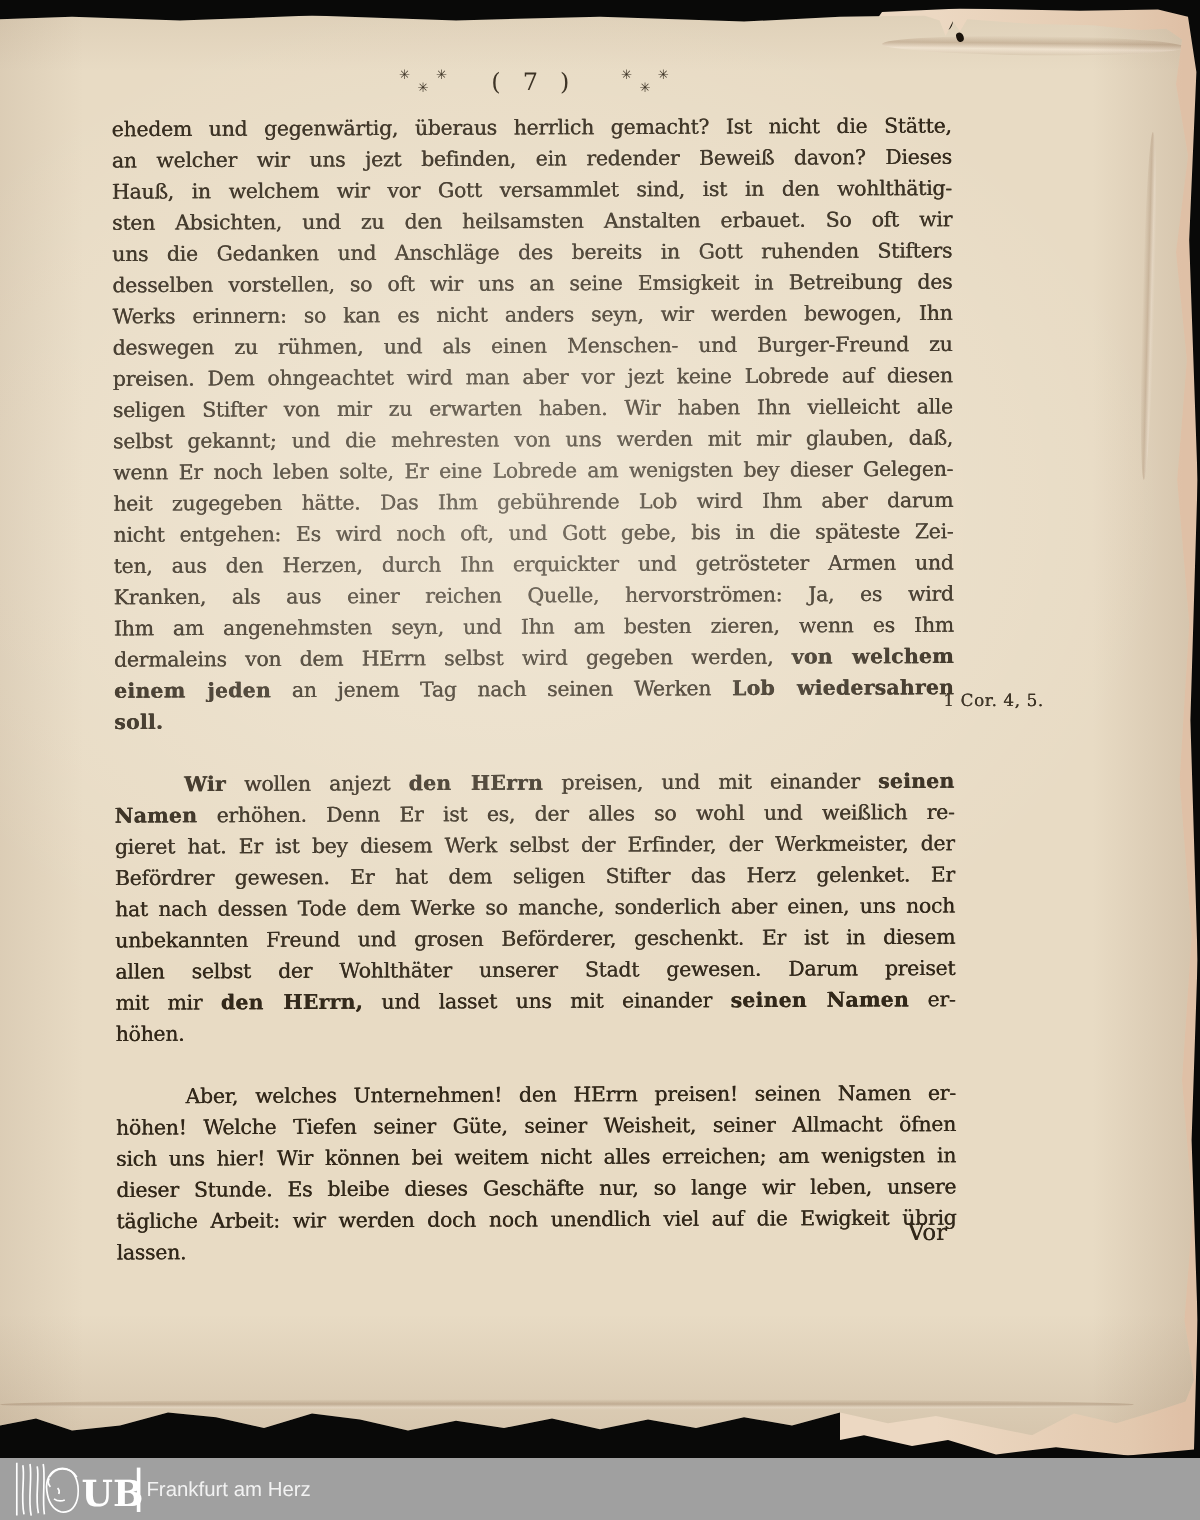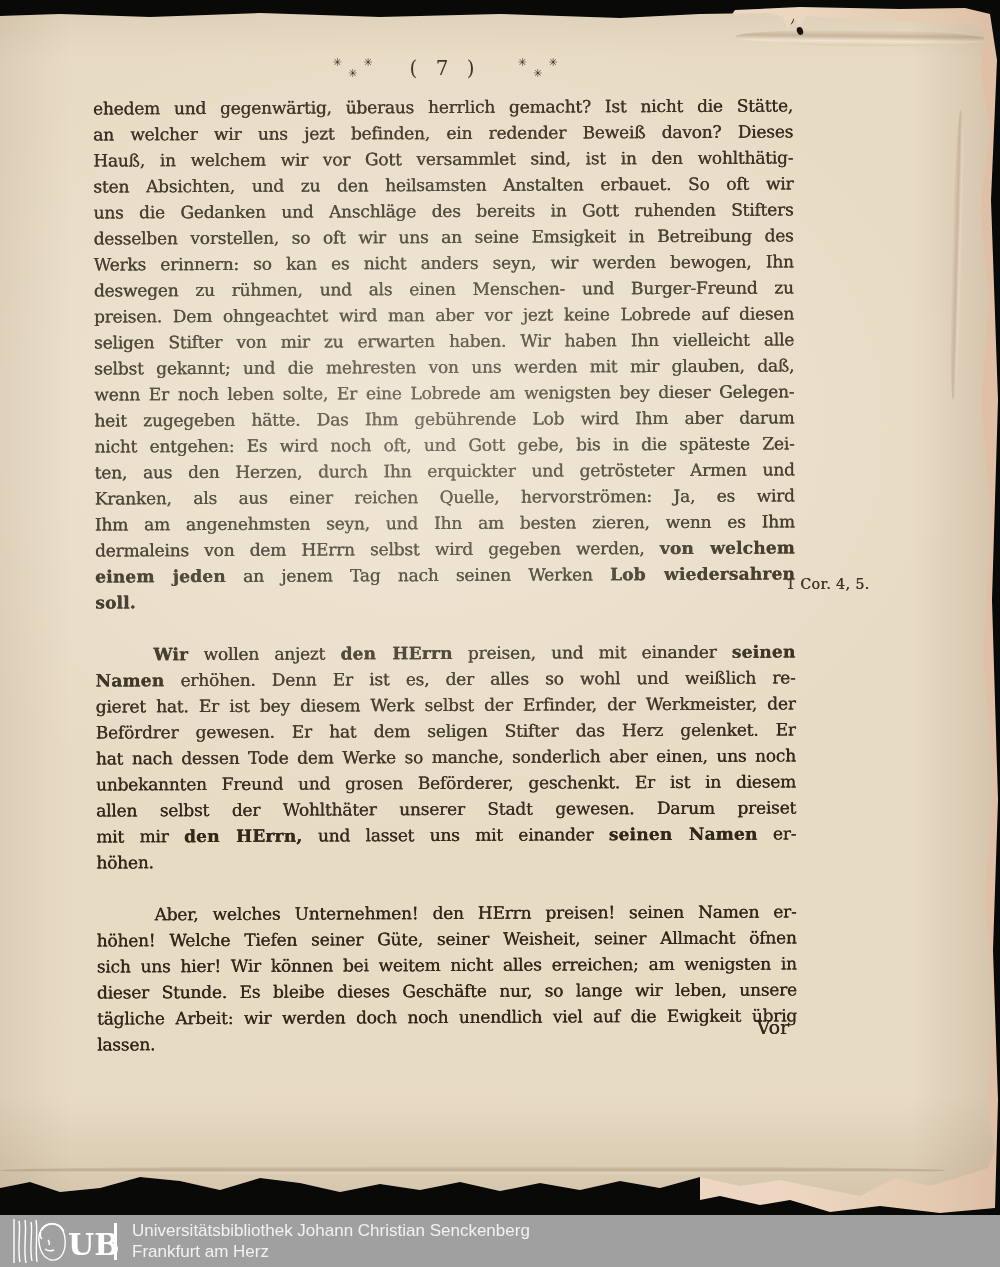--- a/index.html
+++ b/index.html
@@ -97,21 +97,21 @@
   }
   .catchword{
     position:absolute;top:1016px;left:95px;width:700px;
     text-align:right;padding-right:6px;box-sizing:border-box;
     font-size:19px;color:var(--ink);text-shadow:0.35px 0 0 currentColor;
   }
   
   .footer{
     position:absolute;left:0;right:0;bottom:0;height:52px;
     background:var(--footer-bar);
-    display:flex;align-items:center;gap:13px;
+    display:flex;align-items:center;gap:3px;
     padding-left:11px;box-sizing:border-box;
   }
   .footer-text{
     display:flex;flex-direction:column;justify-content:center;
     color:var(--footer-text);
     font-family:"Liberation Sans","DejaVu Sans",sans-serif;
     font-size:17px;line-height:21px;
   }
 </style>
 </head>
@@ -197,16 +197,15 @@
       <path d="M38 6 C30 8 27 16 28 24 C29 33 33 40 40 42 C48 43 53 37 54 28 C55 18 52 8 44 6 C42 5.5 40 5.5 38 6 Z"></path>
       <path d="M30 13 q4 -7 11 -7 q8 0 12 7"></path>
       <path d="M31 21 q-3 -3 -1 -7"></path>
       <path d="M37 22 q2 2 1 5"></path>
       <path d="M34 31 q4 3 9 1"></path>
     </g>
     <text x="57" y="37" fill="#ffffff" font-family="DejaVu Serif, serif" font-size="30" font-weight="bold">UB</text>
     <rect x="103" y="5" width="3" height="37" fill="#ffffff"></rect>
   </svg>
   <div class="footer-text">
-    <span>Universitätsbibliothek Johann Christian Senckenberg</span>
     <span>Frankfurt am Herz</span>
   </div>
 </div>
 
 </body></html>

